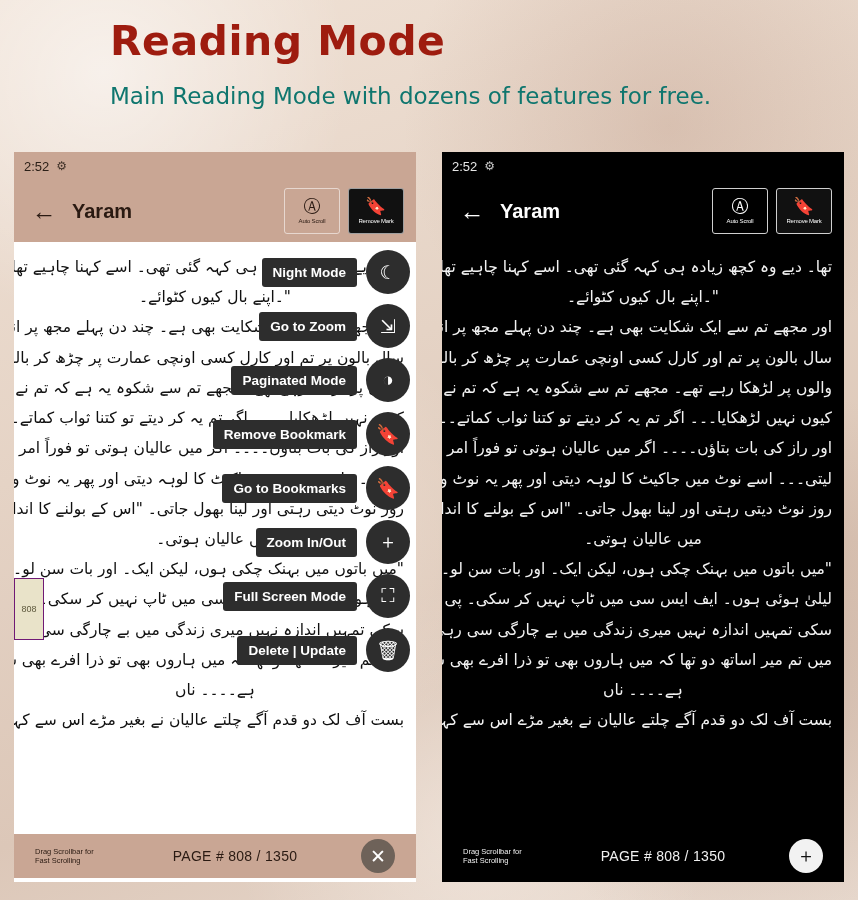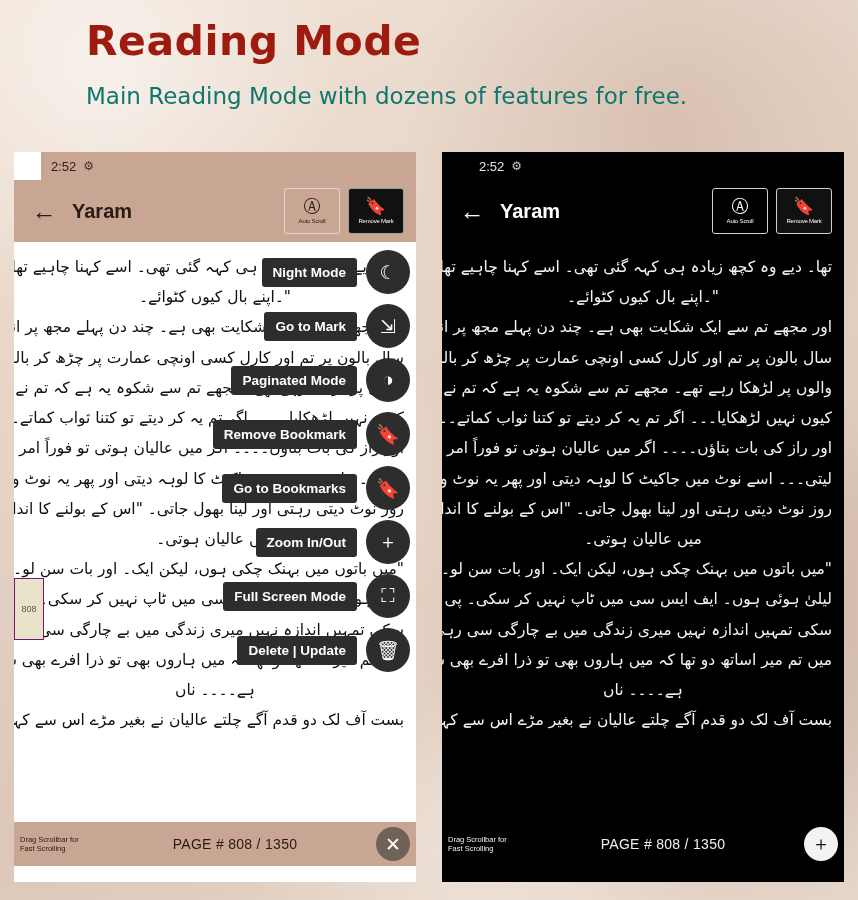--- a/index.html
+++ b/index.html
@@ -18,20 +18,21 @@
       radial-gradient(circle at 78% 14%, rgba(180,140,120,0.30) 0%, rgba(180,140,120,0) 26%),
       radial-gradient(circle at 30% 60%, rgba(255,245,235,0.45) 0%, rgba(255,245,235,0) 30%),
       radial-gradient(circle at 90% 75%, rgba(160,120,100,0.25) 0%, rgba(160,120,100,0) 28%),
       radial-gradient(circle at 55% 92%, rgba(255,250,245,0.4) 0%, rgba(255,250,245,0) 25%),
       linear-gradient(160deg, #f0e2d6 0%, #e5d3c5 40%, #dcc7b8 70%, #e9dbd0 100%);
     z-index: 0;
   }
   .header {
     position: relative; z-index: 2;
     padding: 18px 0 0 86px;
+    margin-left: 24px;
   }
   .title {
     font-size: 41px;
     font-weight: bold;
     color: #9e1c0f;
     letter-spacing: 0.5px;
     line-height: 1.15;
     font-family: "DejaVu Sans", sans-serif;
   }
   .subtitle {
@@ -56,21 +57,20 @@
   }
   .phone.light { left: 14px; background: #ffffff; }
   .phone.dark  { left: 442px; background: #000000; }
 
   
   .statusbar {
     height: 28px;
     display: flex; align-items: center;
     padding: 0 10px;
     font-size: 13px;
-    margin-left: 27px;
   }
   .light .statusbar { background: #c9a694; color: #2c2018; }
   .dark  .statusbar { background: #000; color: #e6e6e6; }
   .statusbar .clock { font-weight: 500; }
   .statusbar .sb-icon { margin-left: 7px; font-size: 12px; opacity: .85; }
 
   
   .appbar {
     height: 62px;
     display: flex; align-items: center;
@@ -164,24 +164,24 @@
     color: #fff;
     display: flex; align-items: center; justify-content: center;
     font-size: 19px;
     flex: 0 0 44px;
   }
   .menu-fab.bookmark-red { color: #e04a3a; }
 
   
   .bottombar {
     position: absolute;
-    left: 0; bottom: 16px;
+    left: 0; bottom: 4px;
     width: 100%; height: 44px;
     display: flex; align-items: center;
-    padding: 0 6px;
+    padding: 0 21px;
   }
   .light .bottombar { background: #c9a694; color: #2a1a12; }
   .dark  .bottombar { background: #000; color: #f0f0f0; }
   .drag-hint { font-size: 7.5px; line-height: 1.25; width: 74px; }
   .page-indicator {
     flex: 1; text-align: center;
     font-size: 14px; font-weight: normal;
     letter-spacing: .3px;
   }
   .fab-corner {
@@ -246,21 +246,21 @@
       <div class="urdu-line">بست آف لک دو قدم آگے چلتے عالیان نے بغیر مڑے اس سے کہا اور جاکیٹ</div>
 
       <div class="scroll-thumb">808</div>
 
       <div class="menu">
         <div class="menu-row">
           <span class="menu-label">Night Mode</span>
           <span class="menu-fab">☾</span>
         </div>
         <div class="menu-row">
-          <span class="menu-label">Go to Mark</span>
+          <span class="menu-label">Go to Zoom</span>
           <span class="menu-fab">⇲</span>
         </div>
         <div class="menu-row">
           <span class="menu-label">Paginated Mode</span>
           <span class="menu-fab">◑</span>
         </div>
         <div class="menu-row">
           <span class="menu-label">Remove Bookmark</span>
           <span class="menu-fab bookmark-red">🔖</span>
         </div>

